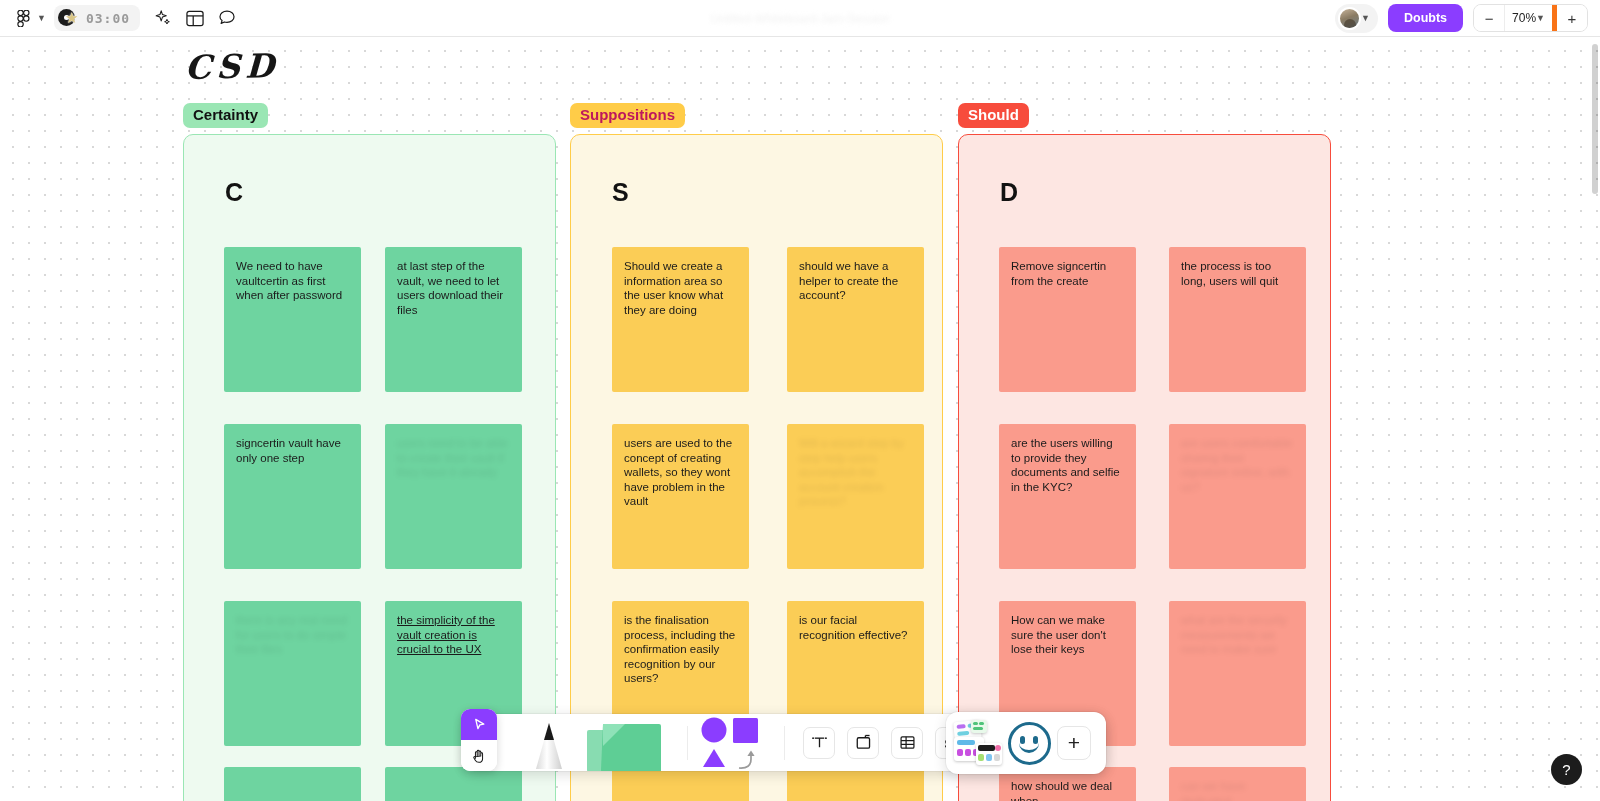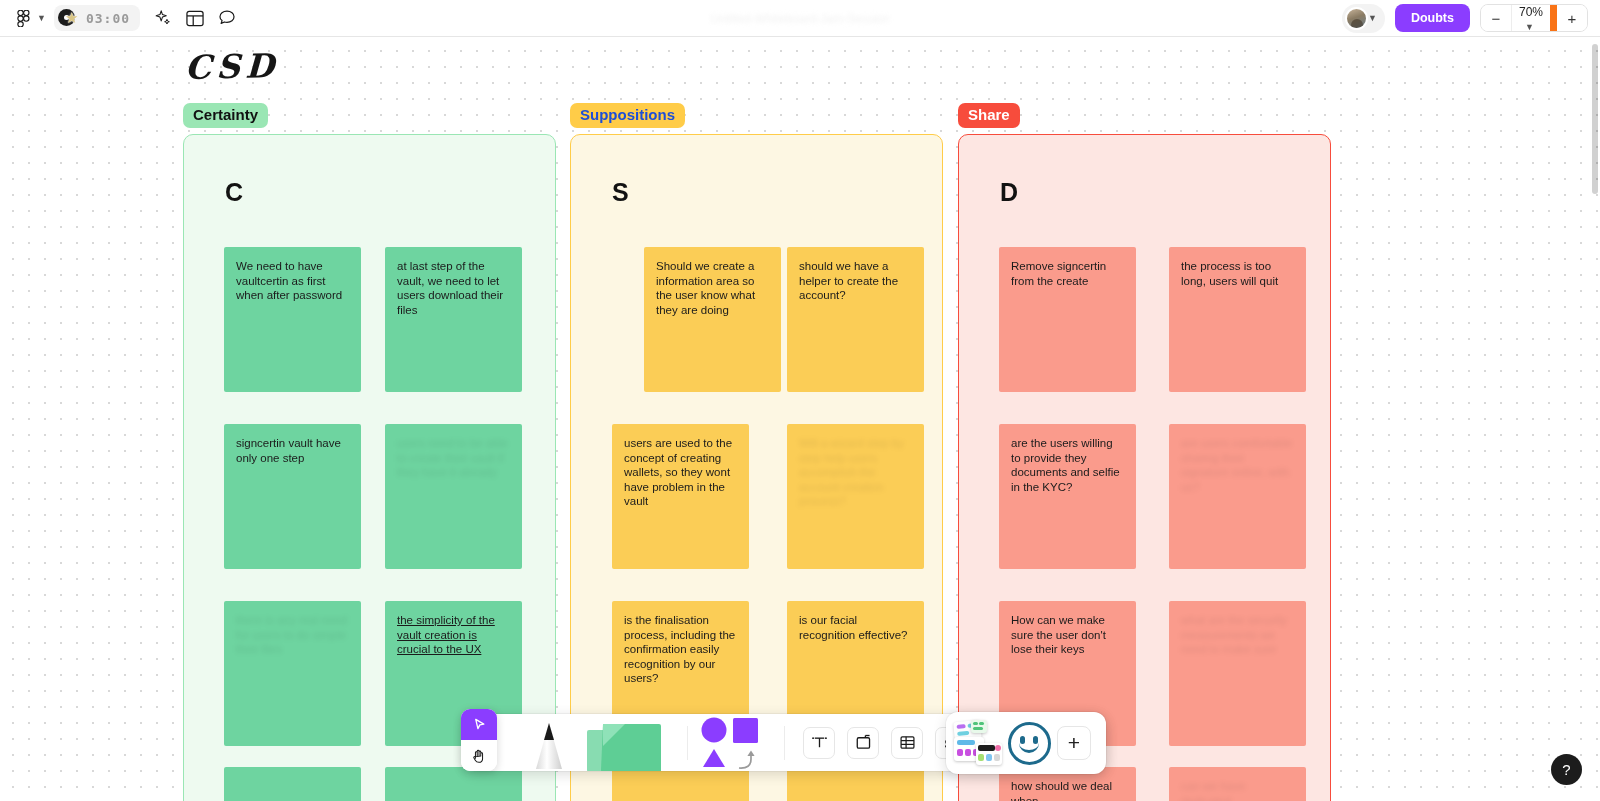--- a/index.html
+++ b/index.html
@@ -107,23 +107,22 @@
     border: 1px solid #e2e2e2; border-radius: 8px; height: 28px;
     overflow: hidden;
   }
   .zoom-btn {
     width: 30px; height: 26px; display:flex; align-items:center; justify-content:center;
     font-size: 15px; color: #333; cursor: pointer; background: #fff;
   }
   .zoom-val {
     display:flex; align-items:center; gap:3px;
     font-size: 12px; color:#222; padding: 0 7px; cursor: pointer;
-    border-left: 1px solid #ededed; border-right: 7px solid #f97316;
+    border-left: 1px solid #ededed; border-right: 5px solid #f97316;
     height: 26px;
-    flex-direction: column;
   }
 
   
   #board-title {
     position: absolute; left: 188px; top: 10px;
     font-family: "DejaVu Serif", serif;
     font-size: 33px; font-weight: 700; font-style: italic;
     letter-spacing: 5px; color: #161616;
     transform: skewX(-6deg) rotate(-1.2deg);
   }
@@ -348,24 +347,24 @@
       </div>
       <div class="note" style="left: 385px; top: 564px; background: rgb(110, 212, 160); text-decoration: underline;">
         <span class="note-txt">the simplicity of the vault creation is crucial to the UX</span>
       </div>
       <div class="note redacted" style="left: 224px; top: 730px; background: rgb(110, 212, 160);">
         <span class="note-txt"></span>
       </div>
       <div class="note redacted" style="left: 385px; top: 730px; background: rgb(110, 212, 160);">
         <span class="note-txt"></span>
       </div>
-      <div class="col-badge" style="left: 570px; top: 66px; background: rgb(255, 204, 72); color: #1d4ed8;">Suppositions</div>
+      <div class="col-badge" style="left: 570px; top: 66px; background: rgb(255, 204, 72); color: #be185d;">Suppositions</div>
       <div class="col-frame" style="left: 570px; top: 97px; width: 373px; height: 700px; background: rgb(253, 247, 227); border: 1px solid rgb(255, 204, 72);"></div>
       <div class="col-letter" style="left: 612px; top: 141px;">S</div>
-      <div class="note" style="left: 612px; top: 210px; background: rgb(251, 205, 86); margin-left: 32px;">
+      <div class="note" style="left: 612px; top: 210px; background: rgb(251, 205, 86);">
         <span class="note-txt">Should we create a information area so the user know what they are doing</span>
       </div>
       <div class="note" style="left: 787px; top: 210px; background: rgb(251, 205, 86);">
         <span class="note-txt">should we have a helper to create the account?</span>
       </div>
       <div class="note" style="left: 612px; top: 387px; background: rgb(251, 205, 86);">
         <span class="note-txt">users are used to the concept of creating wallets, so they wont have problem in the vault</span>
       </div>
       <div class="note redacted" style="left: 787px; top: 387px; background: rgb(251, 205, 86);">
         <span class="note-txt">Will a wizard step by step help users accomplish the account creation process?</span>
@@ -375,21 +374,21 @@
       </div>
       <div class="note" style="left: 787px; top: 564px; background: rgb(251, 205, 86);">
         <span class="note-txt">is our facial recognition effective?</span>
       </div>
       <div class="note redacted" style="left: 612px; top: 730px; background: rgb(251, 205, 86);">
         <span class="note-txt"></span>
       </div>
       <div class="note redacted" style="left: 787px; top: 730px; background: rgb(251, 205, 86);">
         <span class="note-txt"></span>
       </div>
-      <div class="col-badge" style="left: 958px; top: 66px; background: rgb(247, 76, 60); color: rgb(255, 255, 255);">Share</div>
+      <div class="col-badge" style="left: 958px; top: 66px; background: rgb(247, 76, 60); color: rgb(255, 255, 255);">Should</div>
       <div class="col-frame" style="left: 958px; top: 97px; width: 373px; height: 700px; background: rgb(253, 230, 226); border: 1px solid rgb(247, 76, 60);"></div>
       <div class="col-letter" style="left: 1000px; top: 141px;">D</div>
       <div class="note" style="left: 999px; top: 210px; background: rgb(250, 155, 140);">
         <span class="note-txt">Remove signcertin from the create</span>
       </div>
       <div class="note" style="left: 1169px; top: 210px; background: rgb(250, 155, 140);">
         <span class="note-txt">the process is too long, users will quit</span>
       </div>
       <div class="note" style="left: 999px; top: 387px; background: rgb(250, 155, 140);">
         <span class="note-txt">are the users willing to provide they documents and selfie in the KYC?</span>

